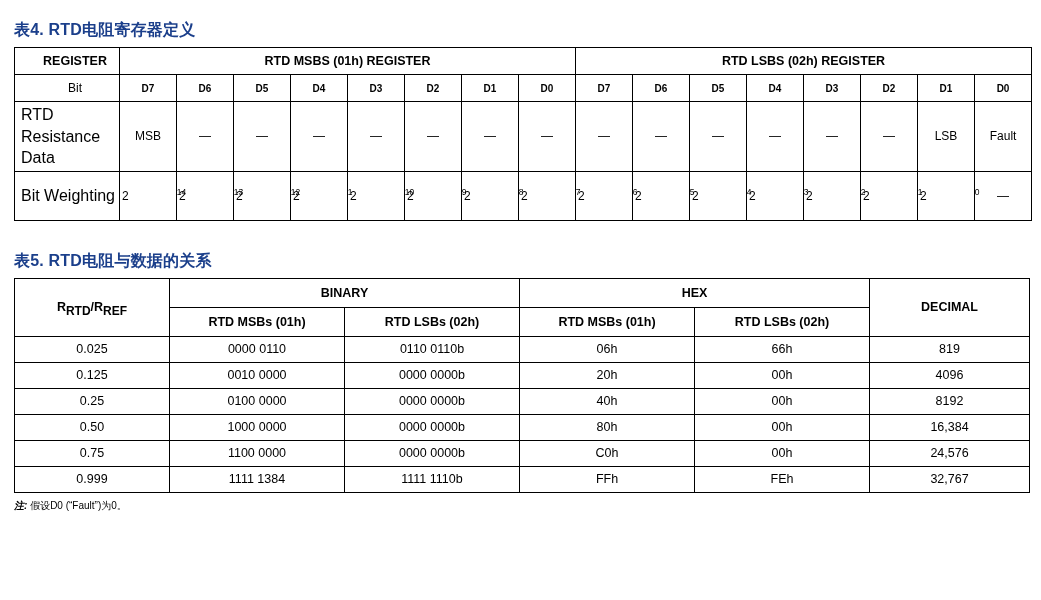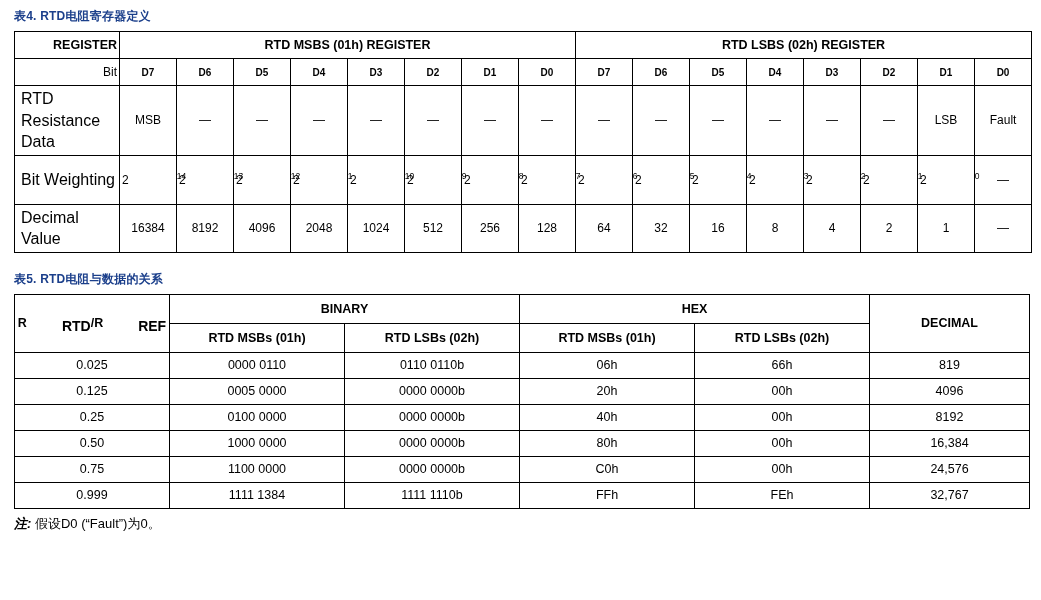--- a/index.html
+++ b/index.html
@@ -16,24 +16,24 @@
   }
   .page {
     position: relative;
     width: 1041px;
     height: 600px;
     box-sizing: border-box;
     padding: 8px 12px 0 12px;
   }
   .table-title {
     color: #1b3f8b;
-    font-size: 12px;
+    font-size: 16px;
     font-weight: bold;
     letter-spacing: 0.2px;
-    margin: 0 0 6px 2px;
+    margin: 12px 0 6px 2px;
   }
   table {
     border-collapse: collapse;
     table-layout: fixed;
   }
   table td, table th {
     border: 1px solid #000000;
     font-size: 12px;
     font-weight: normal;
     text-align: center;
@@ -45,21 +45,21 @@
   #table4 {
     width: 1015px;
     margin-left: 2px;
   }
   #table4 td.hdr {
     font-weight: bold;
     font-size: 12.5px;
     text-align: center;
   }
   #table4 td.left {
-    text-align: right;
+    text-align: center;
     padding-left: 18px;
   }
   #table4 td.bitlabel {
     font-weight: bold;
     font-size: 10px;
   }
   #table4 .rowlabel {
     text-align: left;
     padding-left: 6px;
     font-size: 16px;
@@ -70,41 +70,40 @@
   #table4 tr.r3 td { height: 62px; }
   #table4 tr.r4 td { height: 44px; }
   #table4 tr.r5 td { height: 38px; }
   sup {
     font-size: 8.5px;
     vertical-align: super;
     line-height: 0;
     padding-left: 48px;
   }
   sub {
-    font-size: 14px;
+    font-size: 12px;
     vertical-align: sub;
     line-height: 0;
-    margin-left: 35px;
   }
   
   #table5 {
     width: 1015px;
     margin-left: 2px;
   }
   #table5 td {
     height: 21px;
     font-size: 12.5px;
   }
   #table5 td.hdr {
     font-weight: bold;
   }
   #table5 tr.hdr-row td { height: 24px; }
   .note {
     margin: 6px 0 0 2px;
-    font-size: 13px;
+    font-size: 10px;
   }
   .note b {
     font-style: italic;
   }
   .spacer {
     height: 18px;
   }
 </style>
 </head>
 <body>
@@ -189,39 +188,20 @@
         <td><span>2</span><sup>7</sup></td>
         <td><span>2</span><sup>6</sup></td>
         <td><span>2</span><sup>5</sup></td>
         <td><span>2</span><sup>4</sup></td>
         <td><span>2</span><sup>3</sup></td>
         <td><span>2</span><sup>2</sup></td>
         <td><span>2</span><sup>1</sup></td>
         <td><span>2</span><sup>0</sup></td>
         <td>—</td>
       </tr>
-      <tr class="r5">
-        <td class="rowlabel">Decimal Value</td>
-        <td>16384</td>
-        <td>8192</td>
-        <td>4096</td>
-        <td>2048</td>
-        <td>1024</td>
-        <td>512</td>
-        <td>256</td>
-        <td>128</td>
-        <td>64</td>
-        <td>32</td>
-        <td>16</td>
-        <td>8</td>
-        <td>4</td>
-        <td>2</td>
-        <td>1</td>
-        <td>—</td>
-      </tr>
     </tbody>
   </table>
 
   <div class="spacer"></div>
 
   <div class="table-title">表5. RTD电阻与数据的关系</div>
 
   <table id="table5">
     <colgroup>
       <col style="width:155px">
@@ -250,21 +230,21 @@
       <tr>
         <td>0.025</td>
         <td>0000 0110</td>
         <td>0110 0110b</td>
         <td>06h</td>
         <td>66h</td>
         <td>819</td>
       </tr>
       <tr>
         <td>0.125</td>
-        <td>0005 0000</td>
+        <td>0010 0000</td>
         <td>0000 0000b</td>
         <td>20h</td>
         <td>00h</td>
         <td>4096</td>
       </tr>
       <tr>
         <td>0.25</td>
         <td>0100 0000</td>
         <td>0000 0000b</td>
         <td>40h</td>

